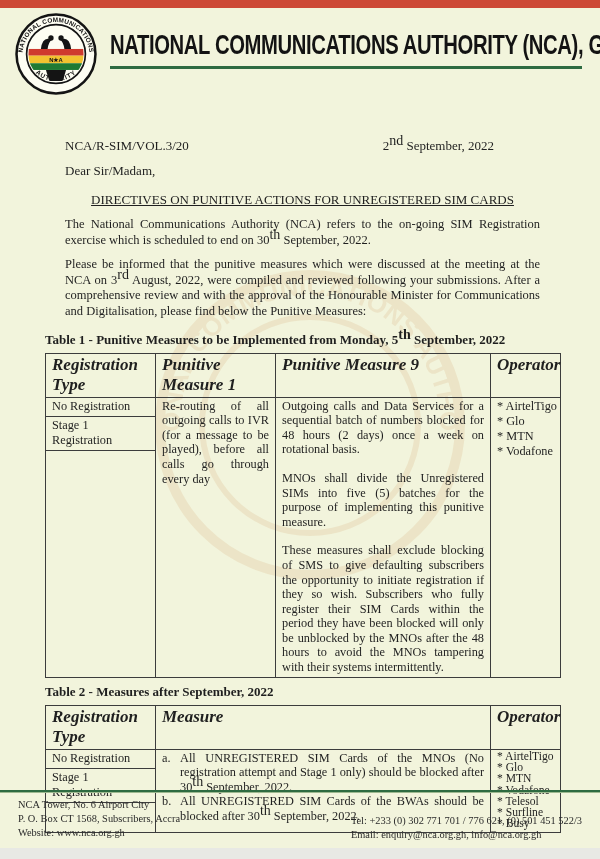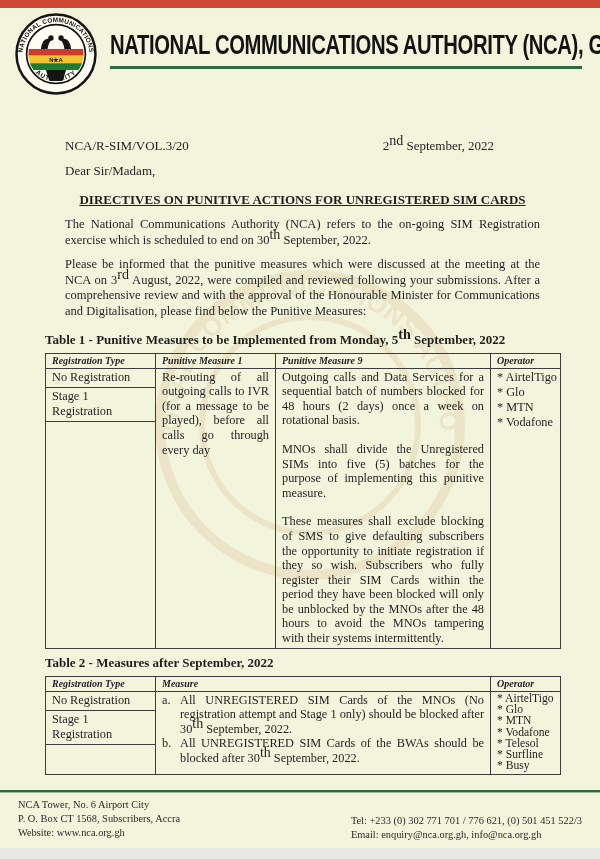--- a/index.html
+++ b/index.html
@@ -24,29 +24,29 @@
   .green-rule { width:472px; height:3px; background:#2e6b41; margin-top:5px; }
 
   
   .watermark { position:absolute; top:255px; left:140px; opacity:0.14; pointer-events:none; }
 
   
   .letter { position:absolute; top:138px; left:0; right:0; font-size:12.5px; }
   .ref-row { margin:0 60px 0 65px; display:flex; justify-content:space-between; padding-right:46px; font-size:13px; }
   .distribution { margin:10px 60px 0 65px; font-weight:bold; font-size:13px; }
   .salutation { margin:9px 60px 13px 65px; font-size:13px; }
-  .subject { margin:9px 60px 0 65px; text-align:center; font-weight:bold; font-size:13px; text-decoration:underline; }
+  .subject { margin:9px 60px 0 65px; text-align:center; font-weight:normal; font-size:13px; text-decoration:underline; }
   .body-para { margin:9px 60px 0 65px; text-align:justify; line-height:15.6px; }
   sup { font-size:14px; vertical-align:super; line-height:0; }
 
   .table-title { margin:12px 40px 0 45px; font-weight:bold; font-size:13px; }
   .table-title.second { margin-top:6px; }
   table { border-collapse:collapse; width:515px; margin:5px 40px 0 45px; font-size:12.3px; table-layout:fixed; }
   th, td { border:1.6px solid #3c3c3c; vertical-align:top; padding:1px 6px 2px; }
-  th { text-align:left; font-style:italic; font-weight:bold; font-size:10px; }
+  th { text-align:left; font-style:italic; font-weight:bold; font-size:17px; }
   td.regcol { padding:0; }
   .regbox { padding:1px 6px 2px; border-bottom:1.5px solid #3c3c3c; }
   td.jm { text-align:justify; line-height:14.6px; }
   td.jm p { margin:0 0 14px; }
   td.jm p:last-child { margin-bottom:0; }
   td.ops div { line-height:15px; white-space:nowrap; }
   td.ops2 div { line-height:11.3px; font-size:11.6px; white-space:nowrap; }
   .mitem { display:flex; line-height:14.6px; }
   .mitem .mlabel { flex:0 0 18px; }
   .mitem .mtext { flex:1; text-align:justify; }

